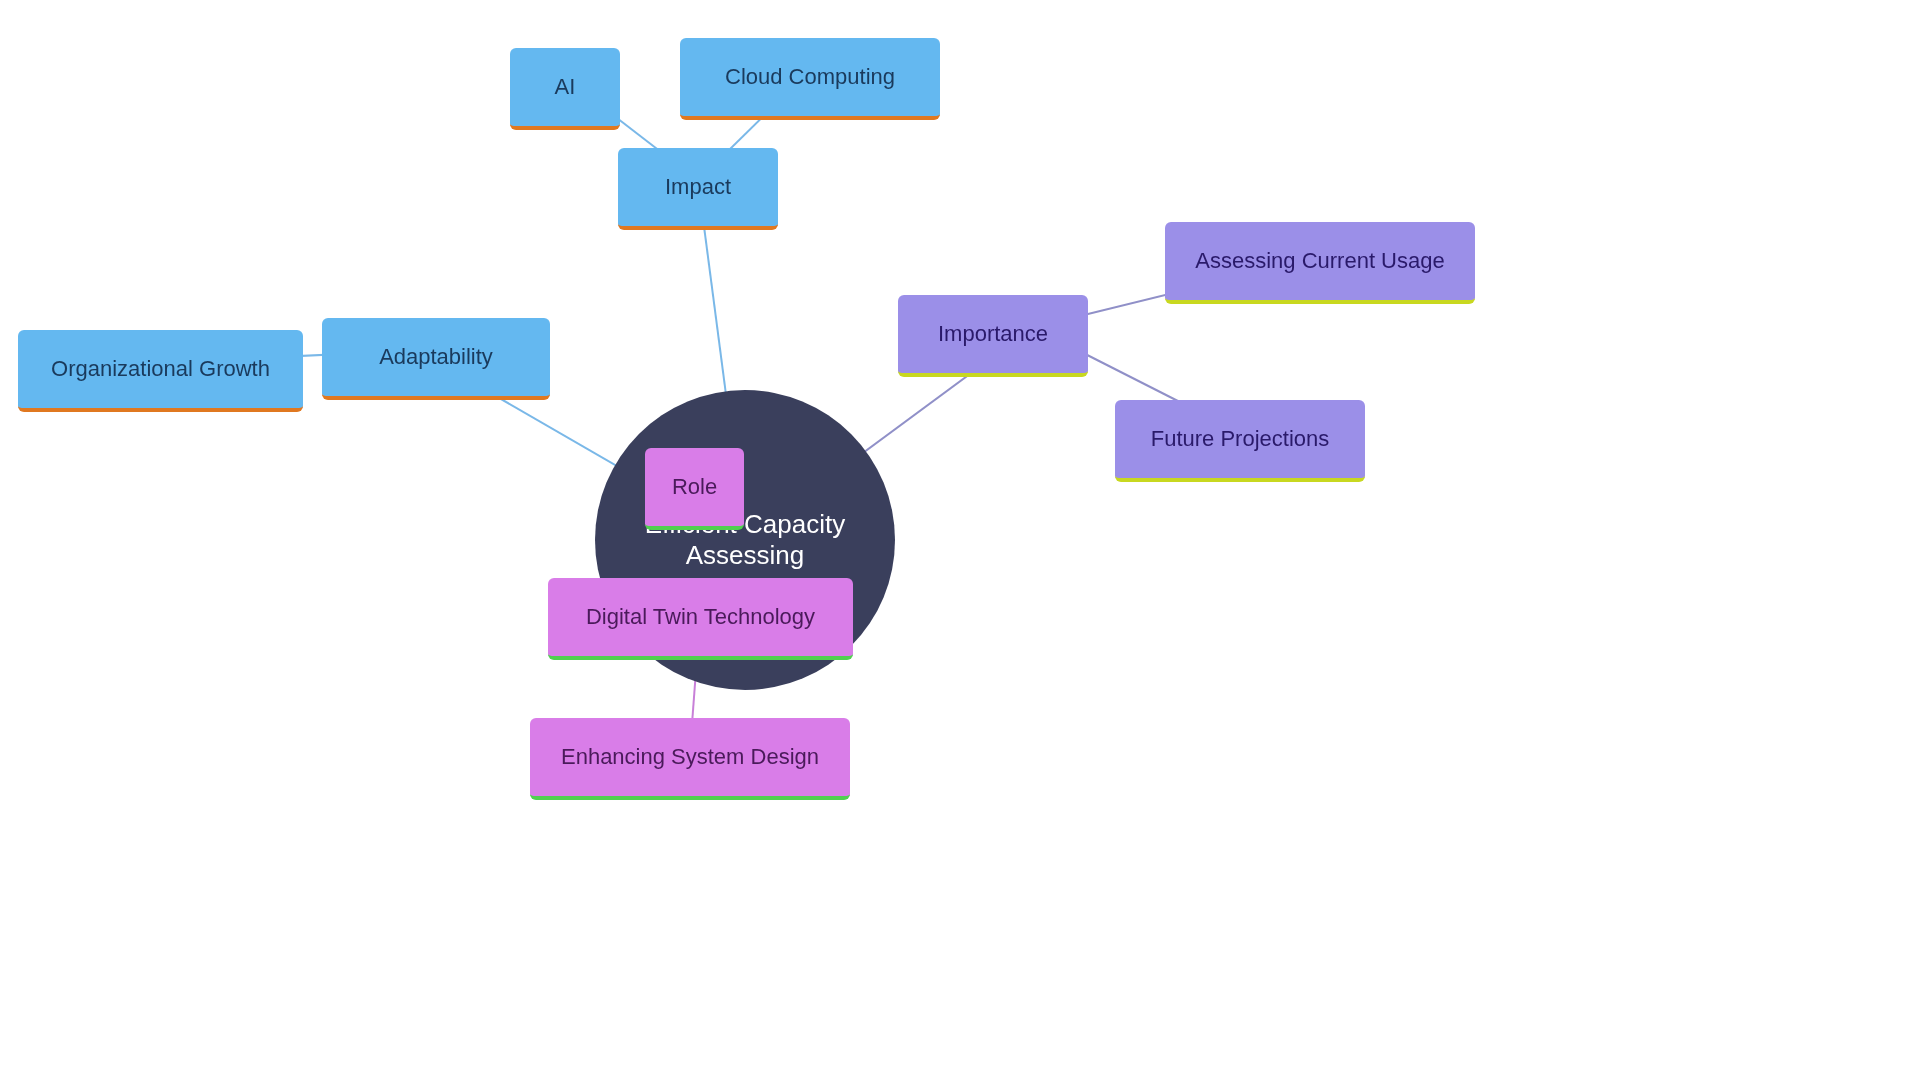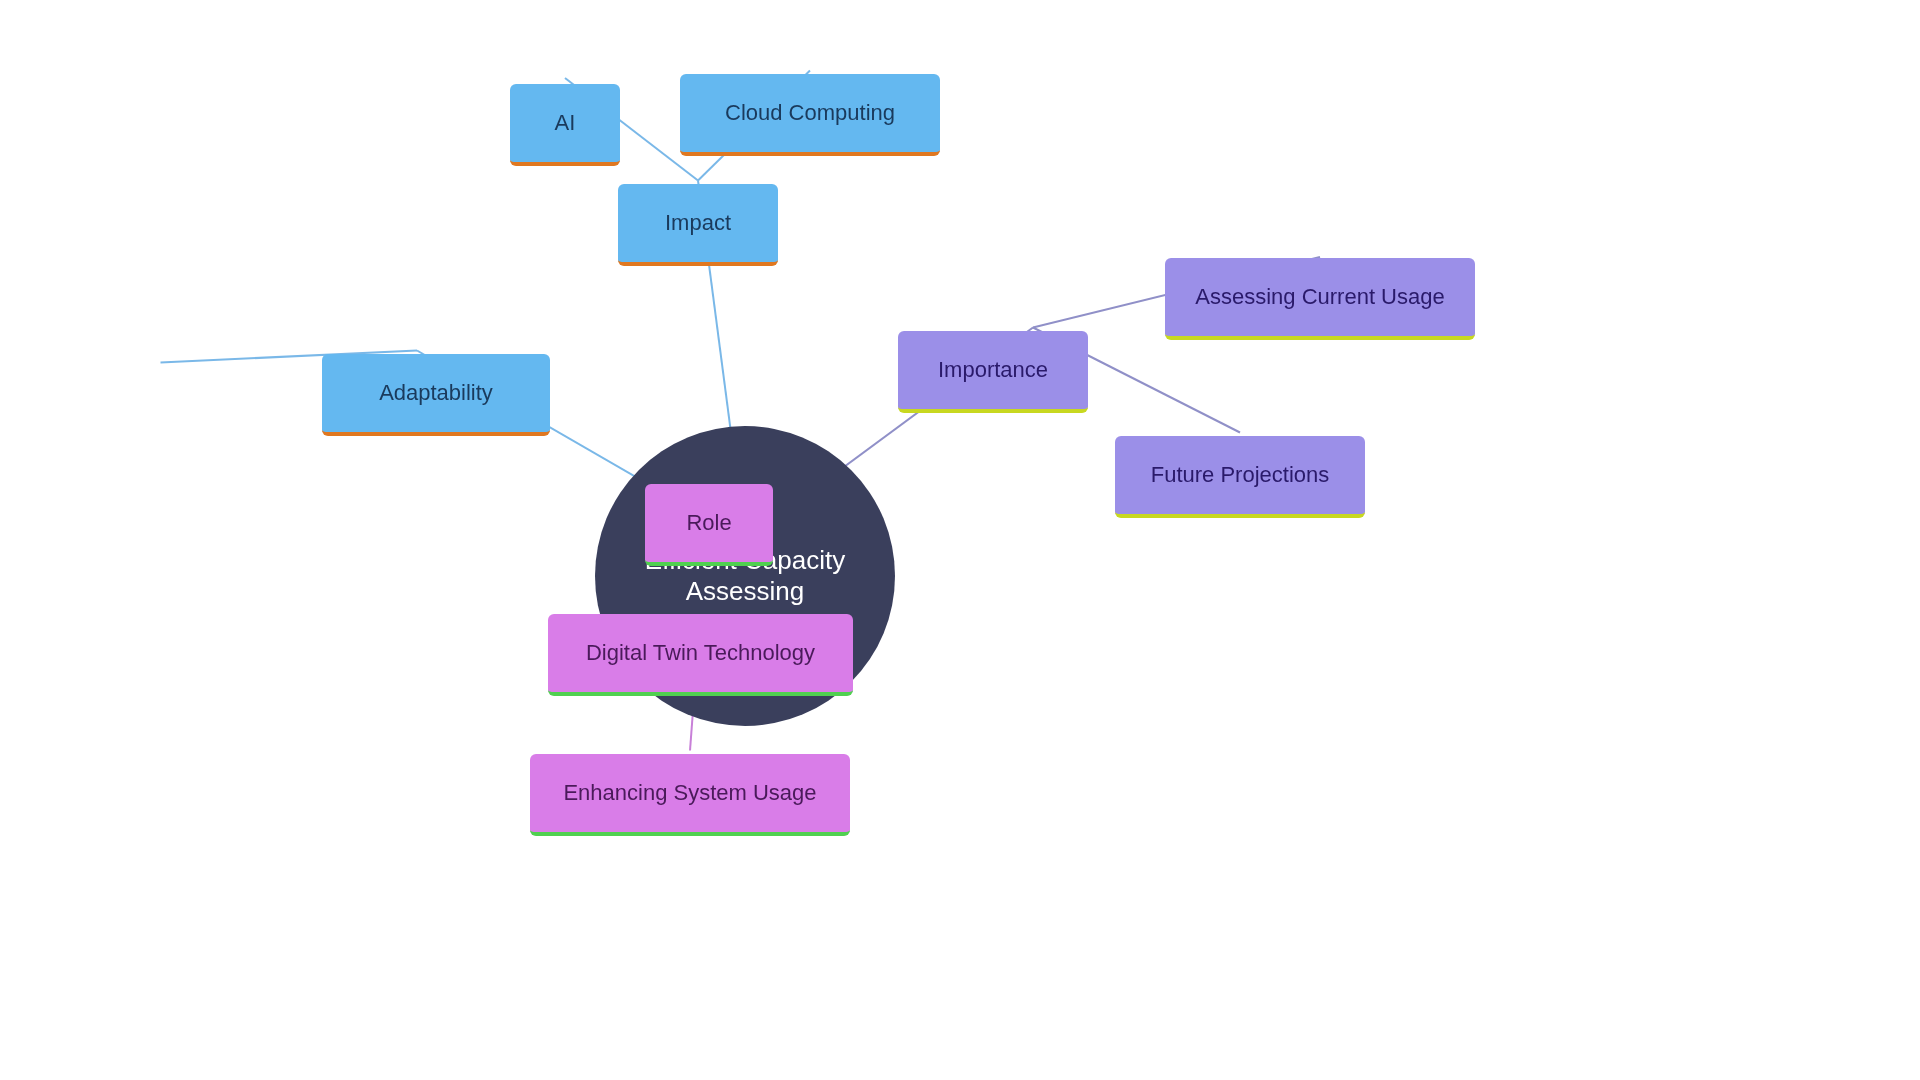--- a/index.html
+++ b/index.html
@@ -27,21 +27,20 @@
       position: absolute;
       border-radius: 6px;
       display: flex;
       align-items: center;
       justify-content: center;
       text-align: center;
       font-size: 22px;
       font-weight: 500;
       cursor: pointer;
       padding: 26px 18px;
-      margin-top: 36px;
     }
     .node-center {
       width: 300px;
       height: 300px;
       border-radius: 50%;
       background: #3a3f5c;
       color: #ffffff;
       font-size: 26px;
       font-weight: 500;
       display: flex;
@@ -94,31 +93,34 @@
     </div>
     <div class="node node-blue" style="left: 680px; top: 38px; width: 260px; min-height: 65px;">
       <span>Cloud Computing</span>
     </div>
     <div class="node node-blue" style="left: 618px; top: 148px; width: 160px; min-height: 65px;">
       <span>Impact</span>
     </div>
     <div class="node node-blue" style="left: 322px; top: 318px; width: 228px; min-height: 65px;">
       <span>Adaptability</span>
     </div>
+    <div class="node node-blue" style="left: 18px; top: 330px; width: 285px; min-height: 65px;">
+      <span>Organizational Growth</span>
+    </div>
     <div class="node node-purple" style="left: 898px; top: 295px; width: 190px; min-height: 65px;">
       <span>Importance</span>
     </div>
     <div class="node node-purple" style="left: 1115px; top: 400px; width: 250px; min-height: 65px;">
       <span>Future Projections</span>
     </div>
     <div class="node node-purple" style="left: 1165px; top: 222px; width: 310px; min-height: 70px;">
       <span>Assessing Current Usage</span>
     </div>
-    <div class="node node-pink" style="left: 645px; top: 448px; width: 128px; min-height: 60px;">
+    <div class="node node-pink" style="left: 645px; top: 448px; width: 99px; min-height: 60px;">
       <span>Role</span>
     </div>
     <div class="node node-pink" style="left: 548px; top: 578px; width: 305px; min-height: 65px;">
       <span>Digital Twin Technology</span>
     </div>
     <div class="node node-pink" style="left: 530px; top: 718px; width: 320px; min-height: 65px;">
-      <span>Enhancing System Usage</span>
+      <span>Enhancing System Design</span>
     </div>
   </div>
 
 </body></html>

